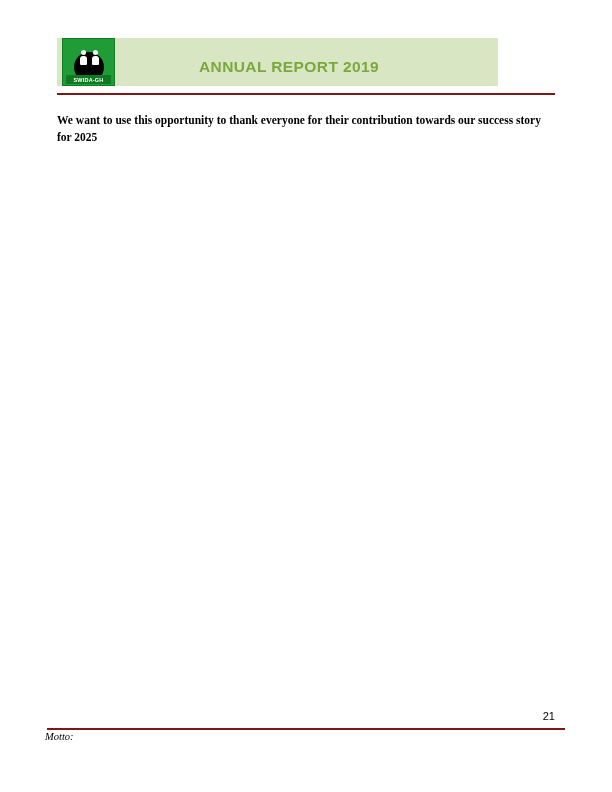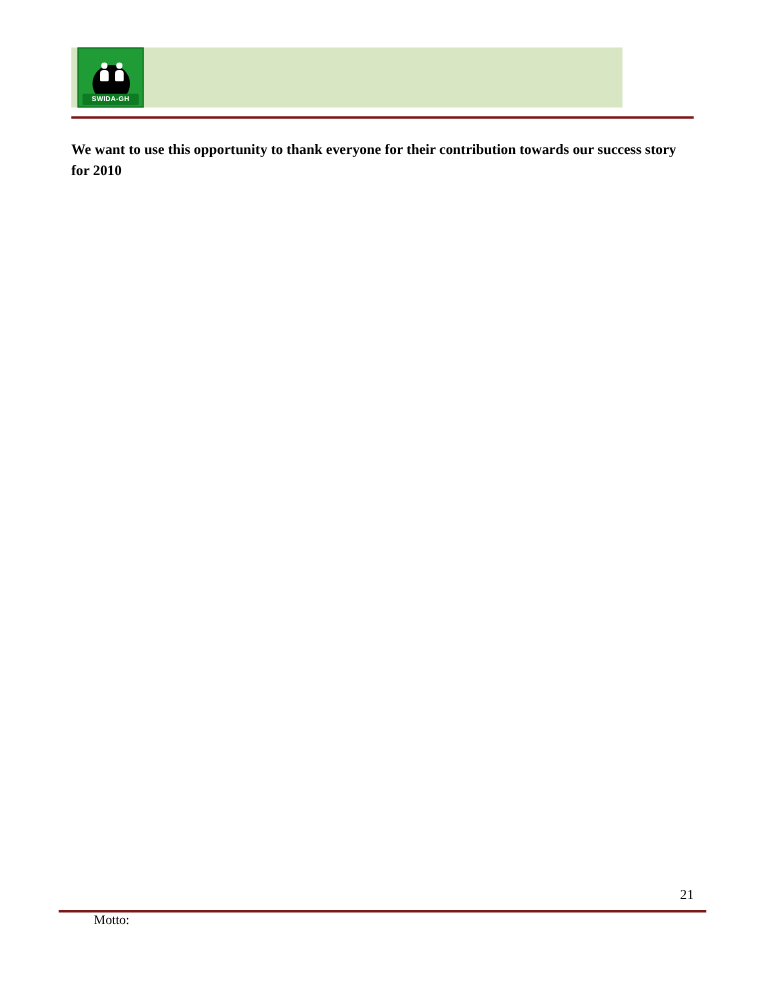--- a/index.html
+++ b/index.html
@@ -127,39 +127,40 @@
     color: #000000;
   }
 
   
   .page-number {
     position: absolute;
     right: 57px;
     top: 710px;
     width: 40px;
     text-align: right;
-    font-family: Liberation Serif, serif;
+    font-family: Liberation Sans, sans-serif;
     font-size: 11px;
     color: #000000;
   }
   .footer-rule {
     position: absolute;
     left: 47px;
     top: 728px;
     width: 518px;
     height: 2px;
     background: #7b1818;
   }
   .footer-row {
     position: absolute;
-    left: 75px;
+    left: 45px;
     top: 731px;
     width: 498px;
     height: 16px;
     font-family: "Liberation Serif", serif;
+    font-style: italic;
     font-size: 10.5px;
     color: #000000;
   }
   .footer-label {
     position: absolute;
     left: 0;
     top: 0;
   }
   .footer-motto {
     position: absolute;
@@ -177,23 +178,24 @@
   <div class="logo">
     <div class="logo-inner-circle"></div>
     <div class="logo-fig-head left"></div>
     <div class="logo-fig-head right"></div>
     <div class="logo-fig left"></div>
     <div class="logo-fig right"></div>
     <div class="logo-caption-band"></div>
     <div class="logo-caption">SWIDA-GH</div>
   </div>
 
+  <div class="header-title">ANNUAL REPORT 2019</div>
   <div class="header-rule"></div>
 
-  <div class="body-para">We want to use this opportunity to thank everyone for their contribution towards our success story for 2010</div>
+  <div class="body-para">We want to use this opportunity to thank everyone for their contribution towards our success story for 2025</div>
 
   <div class="page-number">21</div>
   <div class="footer-rule"></div>
   <div class="footer-row">
     <span class="footer-label">Motto:</span>
   </div>
 
 </div>
 
 </body></html>

